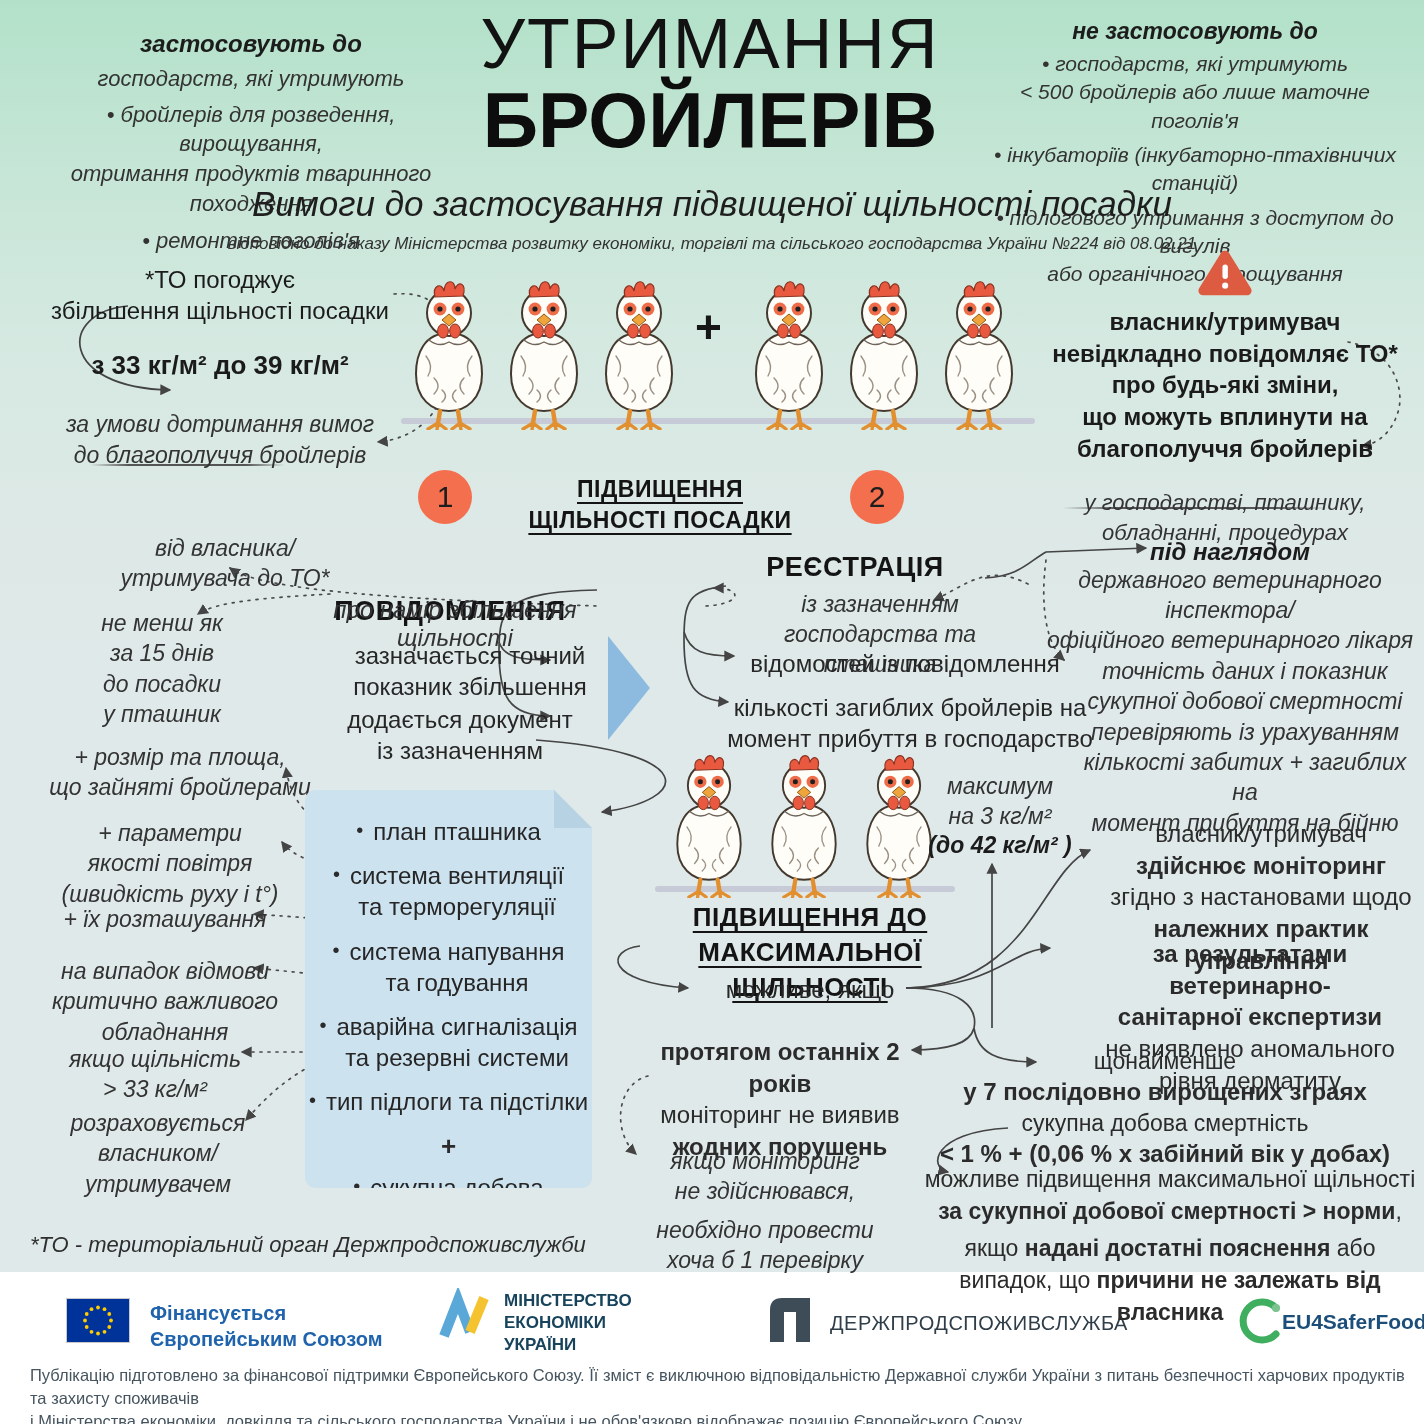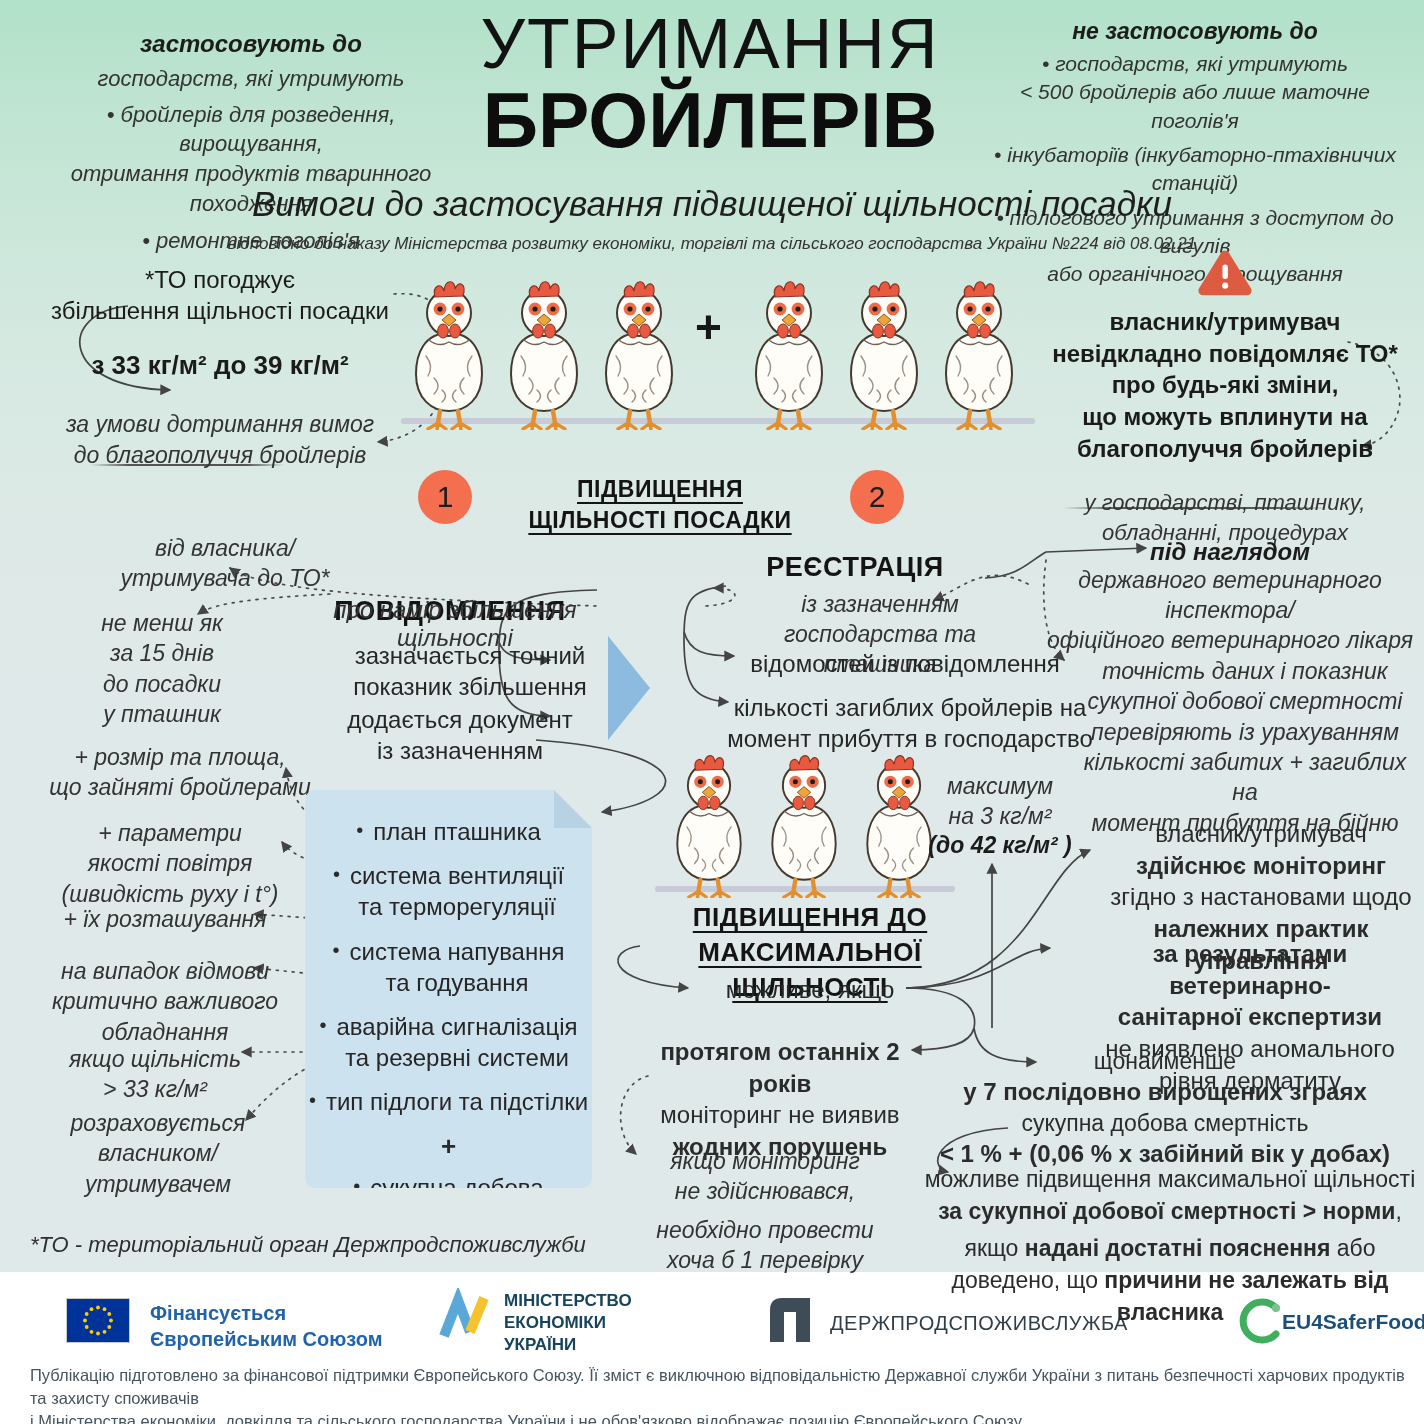--- a/index.html
+++ b/index.html
@@ -320,21 +320,21 @@
   <div class="abs z2 c" style="left:930px;top:1046px;width:470px;font-size:23px;line-height:1.32;">
     <div>щонайменше</div>
     <div class="b" style="font-size:24px;">у 7 послідовно вирощених зграях</div>
     <div>сукупна добова смертність</div>
     <div class="b" style="font-size:24px;">&lt; 1 % + (0,06 % х забійний вік у добах)</div>
   </div>
   <div class="abs z2 c" style="left:920px;top:1164px;width:500px;font-size:23px;line-height:1.38;">
     <div>можливе підвищення максимальної щільності</div>
     <div><span class="b">за сукупної добової смертності &gt; норми</span><span>,</span></div>
     <div style="margin-top:6px;"><span>якщо </span><span class="b">надані достатні пояснення</span><span> або</span></div>
-    <div><span>доведено, що </span><span class="b">причини не залежать від власника</span></div>
+    <div><span>випадок, що </span><span class="b">причини не залежать від власника</span></div>
   </div>
 
   <div class="abs z2 it" style="left:30px;top:1232px;width:620px;font-size:22px;color:#2e2e2e;">*ТО - територіальний орган Держпродспоживслужби</div>
 
   <div class="abs footer-band" style="left:0;top:1272px;width:1424px;height:152px;">
 
     <svg class="abs" style="left:66px;top:26px;" width="64" height="45" viewBox="0 0 64 45">
       <rect x="0.5" y="0.5" width="63" height="44" fill="#003399" stroke="#c9c9c9"></rect>
       <g fill="#ffcc00">
         <circle cx="45" cy="22.5" r="1.9"></circle>

